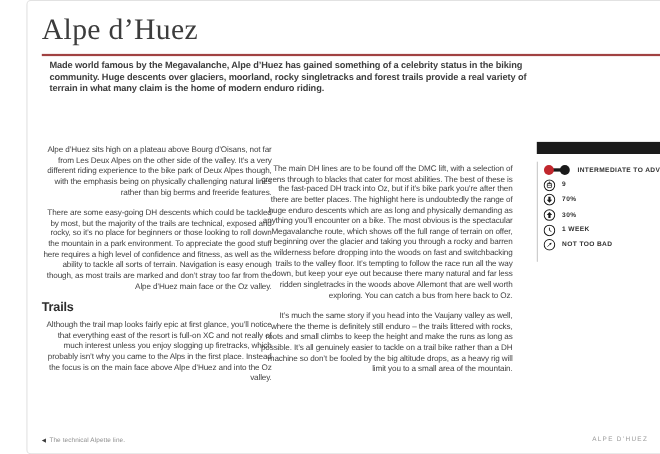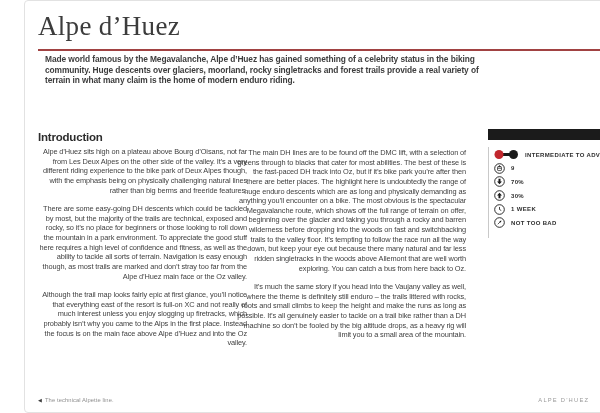--- a/index.html
+++ b/index.html
@@ -63,23 +63,23 @@
 </head>
 <body>
 
 <div class="page">
 
   <h1 class="title">Alpe d’Huez</h1>
   <div class="rule"></div>
   <p class="intro">Made world famous by the Megavalanche, Alpe d’Huez has gained something of a celebrity status in the biking community. Huge descents over glaciers, moorland, rocky singletracks and forest trails provide a real variety of terrain in what many claim is the home of modern enduro riding.</p>
 
   <div class="col col1">
-    <h2>Introduction</h2>
     <p>Alpe d’Huez sits high on a plateau above Bourg d’Oisans, not far from Les Deux Alpes on the other side of the valley. It’s a very different riding experience to the bike park of Deux Alpes though, with the emphasis being on physically challenging natural lines rather than big berms and freeride features.</p>
     <p>There are some easy-going DH descents which could be tackled by most, but the majority of the trails are technical, exposed and rocky, so it’s no place for beginners or those looking to roll down the mountain in a park environment. To appreciate the good stuff here requires a high level of confidence and fitness, as well as the ability to tackle all sorts of terrain. Navigation is easy enough though, as most trails are marked and don’t stray too far from the Alpe d’Huez main face or the Oz valley.</p>
+    <h2 class="second">Trails</h2>
     <p>Although the trail map looks fairly epic at first glance, you’ll notice that everything east of the resort is full-on XC and not really of much interest unless you enjoy slogging up firetracks, which probably isn’t why you came to the Alps in the first place. Instead the focus is on the main face above Alpe d’Huez and into the Oz valley.</p>
   </div>
 
   <div class="col col2">
     <p>The main DH lines are to be found off the DMC lift, with a selection of greens through to blacks that cater for most abilities. The best of these is the fast-paced DH track into Oz, but if it’s bike park you’re after then there are better places. The highlight here is undoubtedly the range of huge enduro descents which are as long and physically demanding as anything you’ll encounter on a bike. The most obvious is the spectacular Megavalanche route, which shows off the full range of terrain on offer, beginning over the glacier and taking you through a rocky and barren wilderness before dropping into the woods on fast and switchbacking trails to the valley floor. It’s tempting to follow the race run all the way down, but keep your eye out because there many natural and far less ridden singletracks in the woods above Allemont that are well worth exploring. You can catch a bus from here back to Oz.</p>
     <p>It’s much the same story if you head into the Vaujany valley as well, where the theme is definitely still enduro – the trails littered with rocks, roots and small climbs to keep the height and make the runs as long as possible. It’s all genuinely easier to tackle on a trail bike rather than a DH machine so don’t be fooled by the big altitude drops, as a heavy rig will limit you to a small area of the mountain.</p>
   </div>
 
   <aside class="infobox">
     <div class="infobox-bar"></div>

